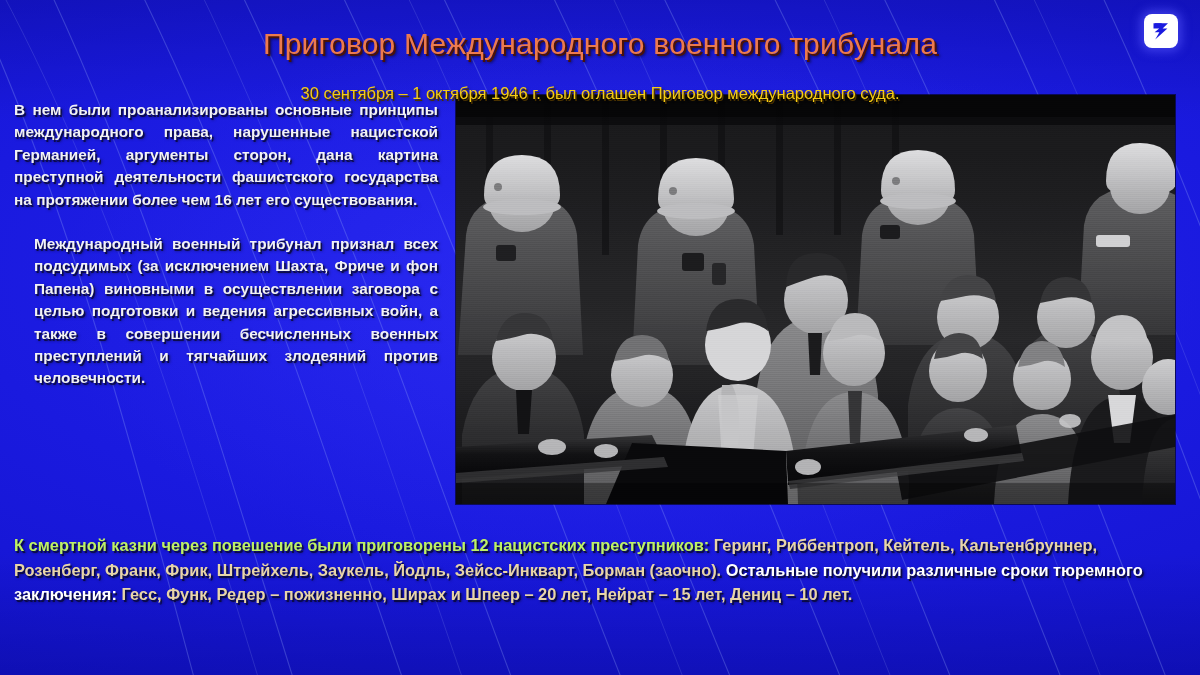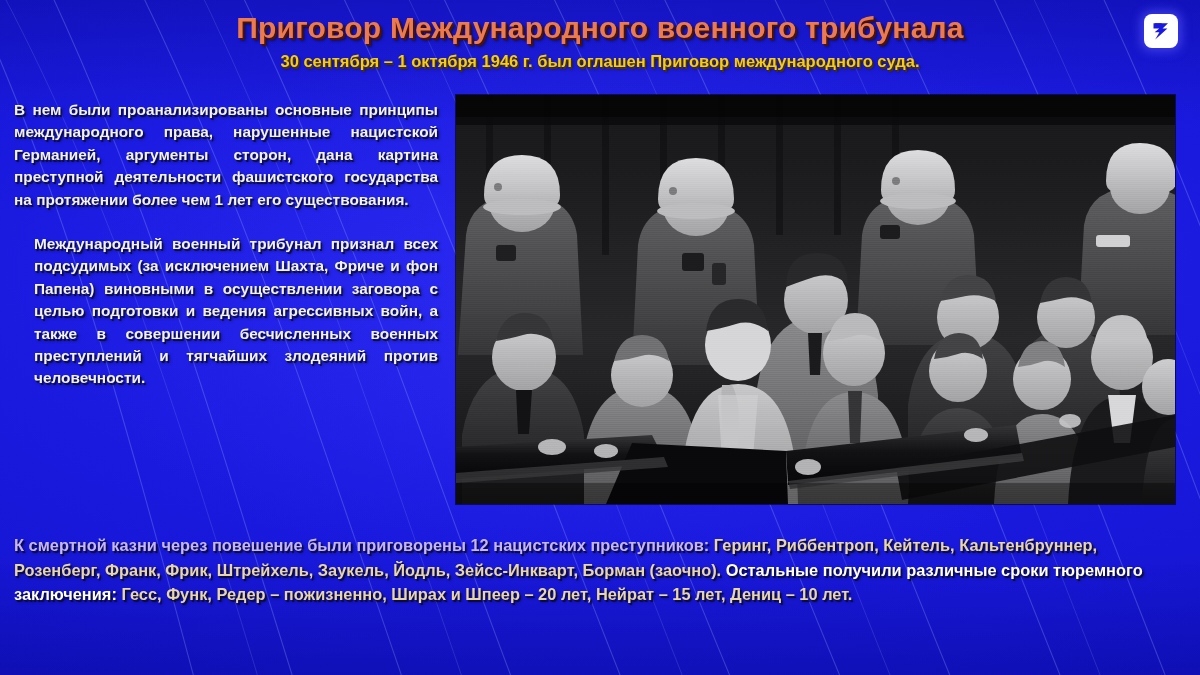--- a/index.html
+++ b/index.html
@@ -43,36 +43,36 @@
 
   
   .header {
     position: absolute;
     left: 0; right: 0; top: 0;
     height: 92px;
     text-align: center;
     z-index: 5;
   }
   .title {
-    margin: 0;
+    margin: 16px;
     padding-top: 11px;
     font-size: 30px;
-    font-weight: bold;
+    font-weight: normal;
     letter-spacing: 0.2px;
     color: #EC7A4F;
     text-shadow:
        2px 2px 0 #4a1208,
        3px 3px 3px rgba(0,0,0,0.55);
     white-space: nowrap;
   }
   .subtitle {
     margin: 0;
     padding-top: 7px;
     font-size: 16.5px;
-    font-weight: bold;
+    font-weight: normal;
     color: #F6CC14;
     text-shadow: 1.5px 1.5px 0 #4a3200, 2px 2px 3px rgba(0,0,0,0.5);
     white-space: nowrap;
   }
 
   
   .logo {
     position: absolute;
     top: 14px;
     right: 22px;
@@ -135,21 +135,21 @@
     left: 14px;
     right: 16px;
     top: 517px;
     z-index: 6;
     font-size: 16.4px;
     line-height: 1.485;
     font-weight: bold;
     color: #FFFFFF;
     text-shadow: 1.6px 1.6px 0 rgba(10,10,60,0.88), 2px 2px 3px rgba(0,0,0,0.55);
   }
-  .cap-lead   { color: #c4b5fd; }
+  .cap-lead   { color: #bef264; }
   .cap-white  { color: #FFFFFF; }
   .cap-names  { color: #E8D5A8; }
 </style>
 </head>
 <body>
 
 <div class="slide">
 
   <div class="bg-base"></div>
   <div class="bg-vignette"></div>
@@ -185,21 +185,21 @@
   </div>
 
   <div class="logo">
     <svg width="24" height="24" viewBox="0 0 24 24" aria-hidden="true">
       <path d="M4.5 4.2 H19 L13.6 9.4 H18.4 L6.2 20.4 L10.4 13.2 H5.6 L10.2 9.4 H4.5 Z" fill="#1A1ADF"></path>
       <path d="M6.0 4.2 H13.0 L9.6 8.0 H6.0 Z" fill="#1A1ADF"></path>
     </svg>
   </div>
 
   <div class="left-col">
-    <p class="para"> В нем были проанализированы основные принципы международного права, нарушенные нацистской Германией, аргументы сторон, дана картина преступной деятельности фашистского государства на протяжении более чем 1 лет его существования.</p>
+    <p class="para"> В нем были проанализированы основные принципы международного права, нарушенные нацистской Германией, аргументы сторон, дана картина преступной деятельности фашистского государства на протяжении более чем 16 лет его существования.</p>
     <p class="para">Международный военный трибунал признал всех подсудимых (за исключением Шахта, Фриче и фон Папена) виновными в осуществлении заговора с целью подготовки и ведения агрессивных войн, а также в совершении бесчисленных военных преступлений и тягчайших злодеяний против человечности.</p>
   </div>
 
   <div class="photo">
     <svg viewBox="0 0 719 409" preserveAspectRatio="none" aria-hidden="true">
       <defs>
         <linearGradient id="wallG" x1="0" y1="0" x2="0" y2="1">
           <stop offset="0%" stop-color="#1a1a1a"></stop>
           <stop offset="60%" stop-color="#2b2b2b"></stop>
           <stop offset="100%" stop-color="#141414"></stop>

